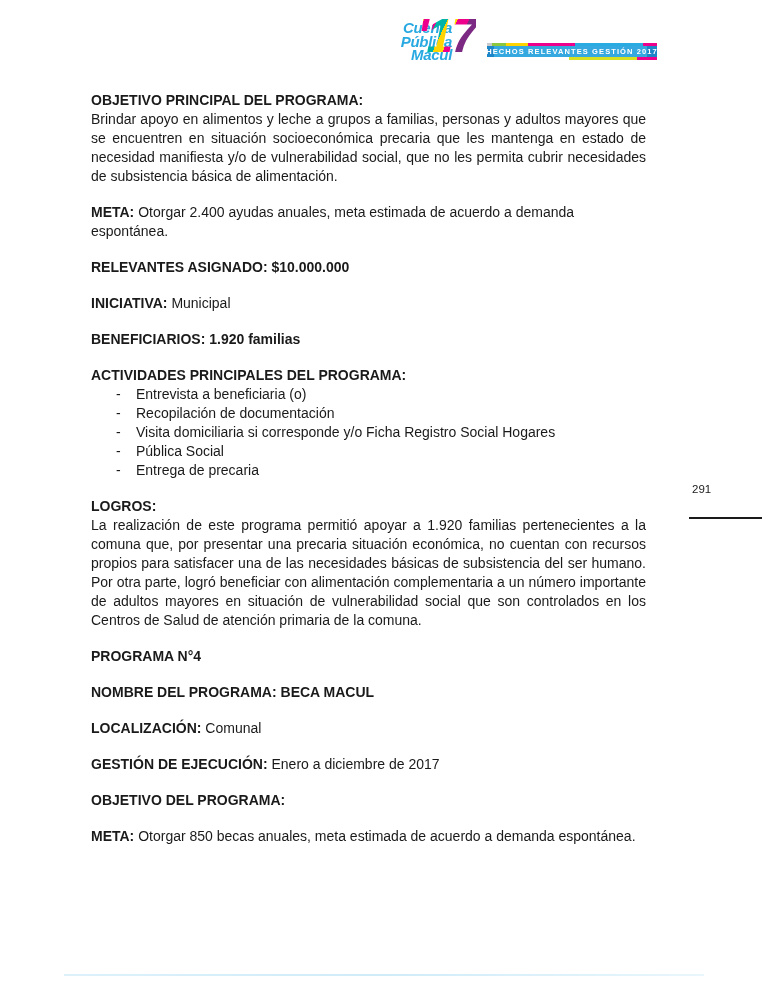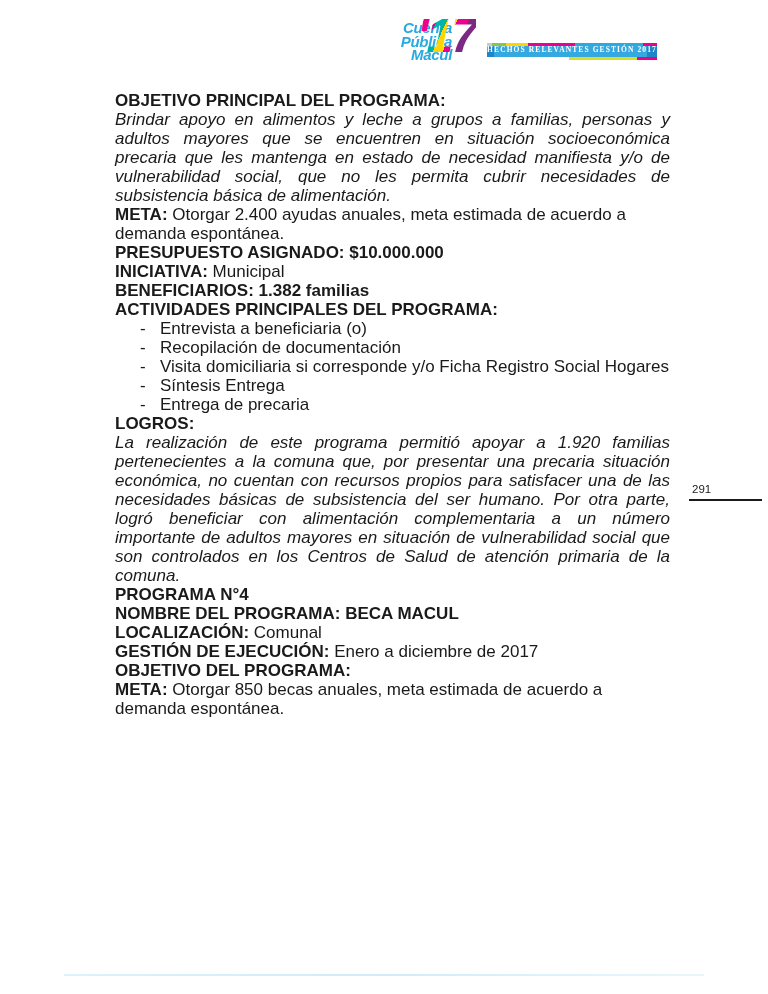--- a/index.html
+++ b/index.html
@@ -42,50 +42,50 @@
   .ribbon-top {
     height: 3px;
     background: linear-gradient(to right,
       #c9cacc 0 3%, #8dc63f 3% 11%, #ffd400 11% 24%,
       #ec008c 24% 52%, #29abe2 52% 92%, #ec008c 92% 100%);
   }
   .ribbon-bar {
     height: 11px;
     background: linear-gradient(to right,
       #1c86c8 0 4%, #35a8e0 4% 94%, #1c86c8 94% 100%);
-    display: flex; justify-content: center; font-family: Liberation Serif, serif;
+    display: flex; align-items: center; justify-content: center;
   }
   .ribbon-bar span {
     color: #ffffff; font-weight: 700;
     font-size: 7.5px; line-height: 8px; letter-spacing: 1.1px;
     white-space: nowrap;
   }
   .ribbon-bottom {
     height: 3px;
     background: linear-gradient(to right,
       transparent 0 48%, #d7df23 48% 88%, #ec008c 88% 100%);
   }
 
   
   .page-number-block {
     position: absolute; left: 689px; top: 483px; width: 73px;
     border-bottom: 2px solid #1a1a1a;
-    padding: 0 0 3px 3px;
+    padding: 0 0 21px 3px;
   }
   .page-number { font-size: 11.5px; line-height: 13px; color: #1a1a1a; }
 
   
   .content {
-    position: absolute; left: 115px; top: 91px; width: 555px;
-    font-size: 17px; line-height: 19px;
+    position: absolute; left: 91px; top: 91px; width: 555px;
+    font-size: 14px; line-height: 19px;
   }
   .h { font-weight: 700; }
   .b { font-weight: 700; }
-  .para { text-align: justify; font-style: italic; }
-  .gap { }
+  .para { text-align: justify; }
+  .gap { margin-top: 17px; }
   .u { }
   .bullet-list { }
   .bullet-row { display: flex; }
   .bullet-marker { width: 20px; padding-left: 25px; flex: 0 0 45px; }
   .bullet-text { flex: 1 1 auto; }
 
   
   .footer-accent {
     position: absolute; left: 64px; top: 974px; width: 640px; height: 2px;
     background: linear-gradient(to right, rgba(41,169,225,0.16), rgba(41,169,225,0.22), rgba(41,169,225,0.10));
@@ -114,43 +114,43 @@
     <div class="page-number">291</div>
   </div>
 
   <div class="content">
 
     <div class="h">OBJETIVO PRINCIPAL DEL PROGRAMA:</div>
     <div class="para">Brindar apoyo en alimentos y leche a grupos a familias, personas y adultos mayores que se encuentren en situación socioeconómica precaria que les mantenga en estado de necesidad manifiesta y/o de vulnerabilidad social, que no les permita cubrir necesidades de subsistencia básica de alimentación.</div>
 
     <div class="gap"><span class="b">META:</span> <span>Otorgar 2.400 ayudas anuales, meta estimada de acuerdo a demanda espontánea.</span></div>
 
-    <div class="gap b">PRESUPUESTO ASIGNADO: $10.000.000</div>
+    <div class="gap b">RELEVANTES ASIGNADO: $10.000.000</div>
 
     <div class="gap"><span class="b">INICIATIVA:</span> <span>Municipal</span></div>
 
-    <div class="gap b">BENEFICIARIOS: 1.382 familias</div>
+    <div class="gap b">BENEFICIARIOS: 1.920 familias</div>
 
     <div class="gap h">ACTIVIDADES PRINCIPALES DEL PROGRAMA:</div>
     <div class="bullet-list">
       <div class="bullet-row">
         <span class="bullet-marker">-</span>
         <span class="bullet-text">Entrevista a beneficiaria (o)</span>
       </div>
       <div class="bullet-row">
         <span class="bullet-marker">-</span>
         <span class="bullet-text">Recopilación de documentación</span>
       </div>
       <div class="bullet-row">
         <span class="bullet-marker">-</span>
         <span class="bullet-text">Visita domiciliaria si corresponde y/o Ficha Registro Social Hogares</span>
       </div>
       <div class="bullet-row">
         <span class="bullet-marker">-</span>
-        <span class="bullet-text">Síntesis Entrega</span>
+        <span class="bullet-text">Pública Social</span>
       </div>
       <div class="bullet-row">
         <span class="bullet-marker">-</span>
         <span class="bullet-text">Entrega de precaria</span>
       </div>
     </div>
 
     <div class="gap h">LOGROS:</div>
     <div class="para">La realización de este programa permitió apoyar a 1.920 familias pertenecientes a la comuna que, por presentar una precaria situación económica, no cuentan con recursos propios para satisfacer una de las necesidades básicas de subsistencia del ser humano.  Por otra parte, logró beneficiar con alimentación complementaria a un número importante de adultos mayores en situación de vulnerabilidad social que son controlados en los Centros de Salud de atención primaria de la comuna.</div>
 

